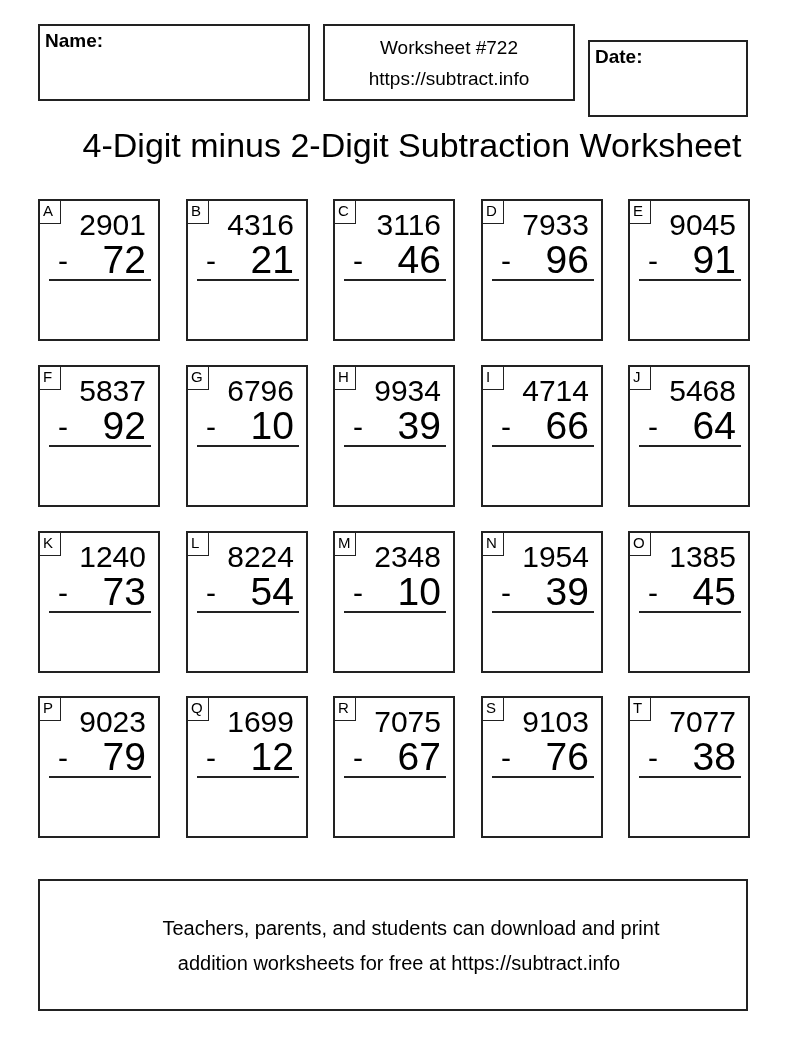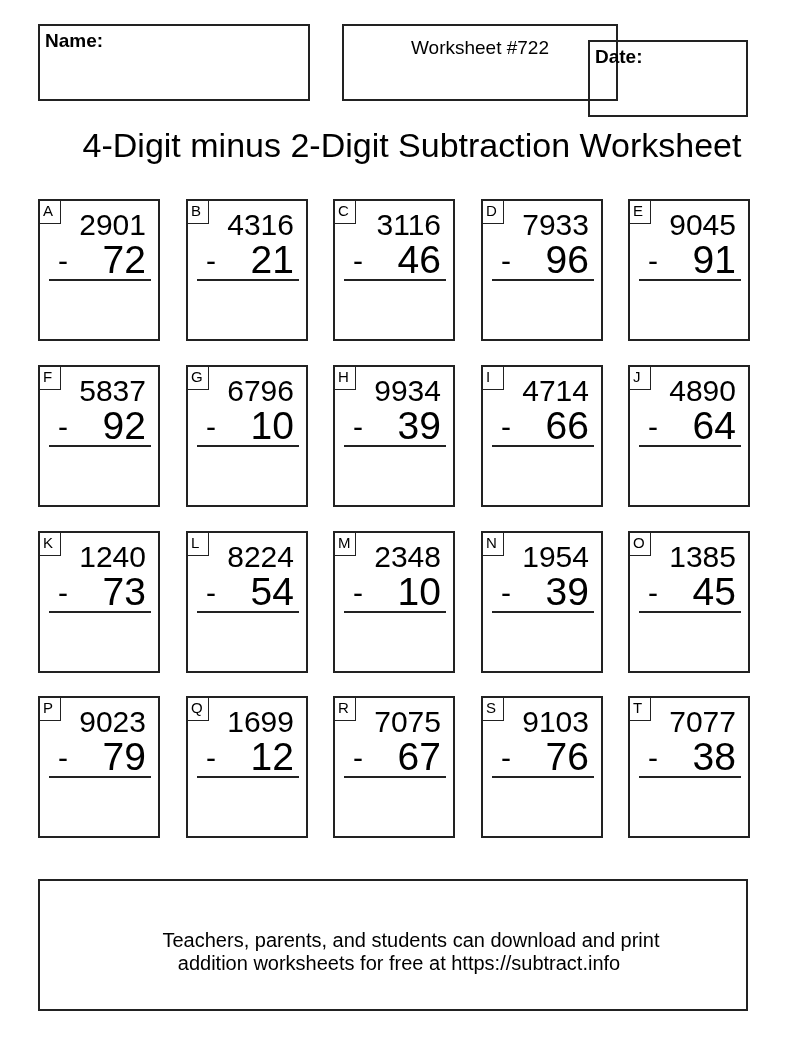--- a/index.html
+++ b/index.html
@@ -1,43 +1,44 @@
 <!DOCTYPE html>
 <html><head>
   <meta charset="utf-8">
   <style>
     html, body { margin: 0; padding: 0; background: #ffffff; }
     body { width: 786px; height: 1056px; position: relative; font-family: "Liberation Sans", sans-serif; color: #000; }
     .hbox { position: absolute; border: 2px solid #222; box-sizing: border-box; top: 24px; height: 77px; }
     #name-box { left: 38px; width: 272px; }
-    #ws-box { left: 342px; width: 276px; text-align: center; }
+    #ws-box { left: 323px; width: 252px; text-align: center; }
     #date-box { left: 588px; width: 160px; margin-top: 16px; }
     .hlabel { position: absolute; left: 5px; top: 4px; font-size: 19px; font-weight: bold; }
     .ws-line1 { position: absolute; left: 0; right: 0; top: 11px; font-size: 19px; }
     .ws-line2 { position: absolute; left: 0; right: 0; top: 42px; font-size: 19px; }
     .title { position: absolute; left: 0; width: 786px; top: 126px; text-align: center; font-size: 34px; margin-left: 19px; }
     .grid { position: absolute; left: 38px; top: 199px; }
     .prob { position: absolute; width: 122px; height: 142px; border: 2px solid #222; box-sizing: border-box; }
     .letter { position: absolute; left: -1px; top: -1px; width: 22px; height: 24px; border: 1.5px solid #222; box-sizing: border-box; font-size: 15px; line-height: 20px; padding-left: 3px; }
     .top-num { position: absolute; right: 12px; top: 6px; font-size: 30px; line-height: 36px; }
     .minus { position: absolute; left: 18px; top: 42px; font-size: 30px; line-height: 36px; }
     .bot-num { position: absolute; right: 12px; top: 41px; font-size: 39px; line-height: 36px; }
     .rule { position: absolute; left: 9px; right: 7px; top: 78px; height: 0; border-top: 2px solid #222; }
     .footer { position: absolute; left: 38px; top: 879px; width: 710px; height: 132px; border: 2px solid #222; box-sizing: border-box; text-align: center; font-size: 20px; }
-    .f1 { position: absolute; left: 0; right: 0; top: 48px; padding-left: 36px; }
+    .f1 { position: absolute; left: 0; right: 0; top: 36px; padding-left: 36px; }
     .f2 { position: absolute; left: 0; right: 0; top: 71px; padding-left: 12px; }
   </style>
 </head>
 <body>
 
 <div class="hbox" id="name-box">
   <span class="hlabel">Name:</span>
 </div>
 <div class="hbox" id="ws-box">
   <div class="ws-line1">Worksheet #722</div>
+  <div class="ws-line2">https://subtract.info</div>
 </div>
 <div class="hbox" id="date-box">
   <span class="hlabel">Date:</span>
 </div>
 
 <div class="title">4-Digit minus 2-Digit Subtraction Worksheet</div>
 
 <div class="grid" id="grid">
     <div class="prob" style="left: 0px; top: 0px;">
       <div class="letter">A</div>
@@ -97,21 +98,21 @@
     </div>
     <div class="prob" style="left: 443px; top: 166px;">
       <div class="letter">I</div>
       <div class="top-num">4714</div>
       <div class="minus">-</div>
       <div class="bot-num">66</div>
       <div class="rule"></div>
     </div>
     <div class="prob" style="left: 590px; top: 166px;">
       <div class="letter">J</div>
-      <div class="top-num">4890</div>
+      <div class="top-num">5468</div>
       <div class="minus">-</div>
       <div class="bot-num">64</div>
       <div class="rule"></div>
     </div>
     <div class="prob" style="left: 0px; top: 332px;">
       <div class="letter">K</div>
       <div class="top-num">1240</div>
       <div class="minus">-</div>
       <div class="bot-num">73</div>
       <div class="rule"></div>

